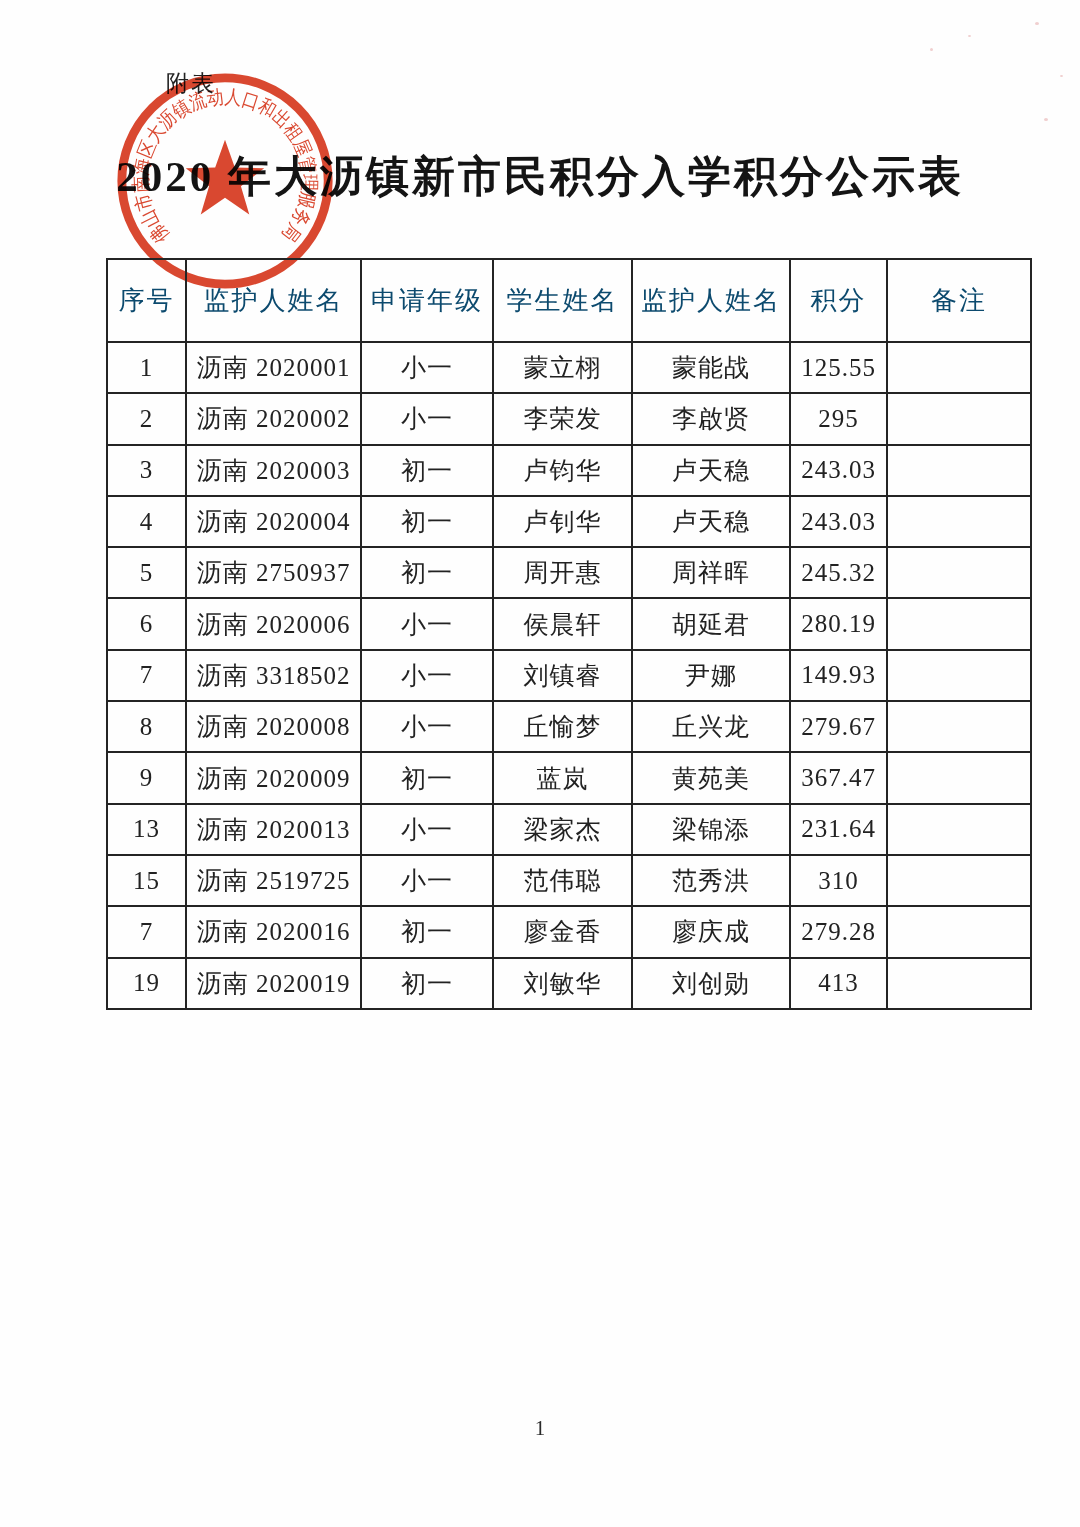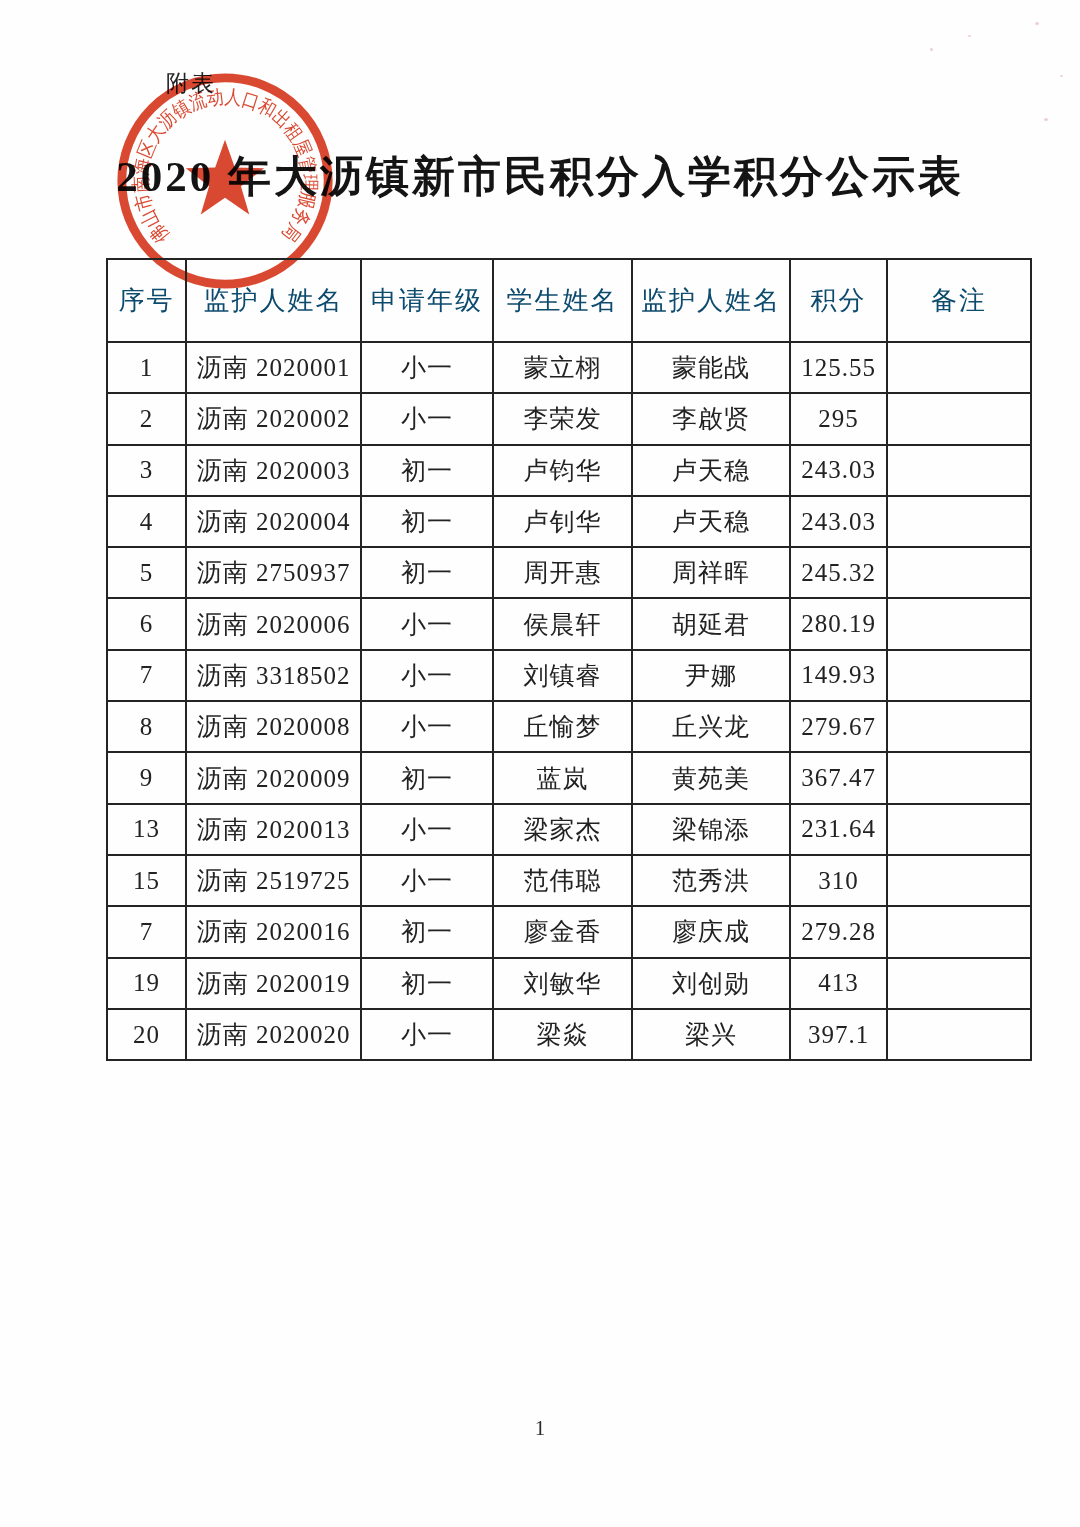--- a/index.html
+++ b/index.html
@@ -265,29 +265,20 @@
     <tr>
       <td>19</td>
       <td>沥南 2020019</td>
       <td>初一</td>
       <td>刘敏华</td>
       <td>刘创勋</td>
       <td>413</td>
       <td></td>
     </tr>
 
-    <tr>
-      <td>20</td>
-      <td>沥南 2020020</td>
-      <td>小一</td>
-      <td>梁焱</td>
-      <td>梁兴</td>
-      <td>397.1</td>
-      <td></td>
-    </tr>
   </tbody>
   </table>
 
   <div class="page-number">1</div>
 
   <div class="speck s1"></div>
   <div class="speck s2"></div>
   <div class="speck s3"></div>
   <div class="speck s4"></div>
   <div class="speck s5"></div>

